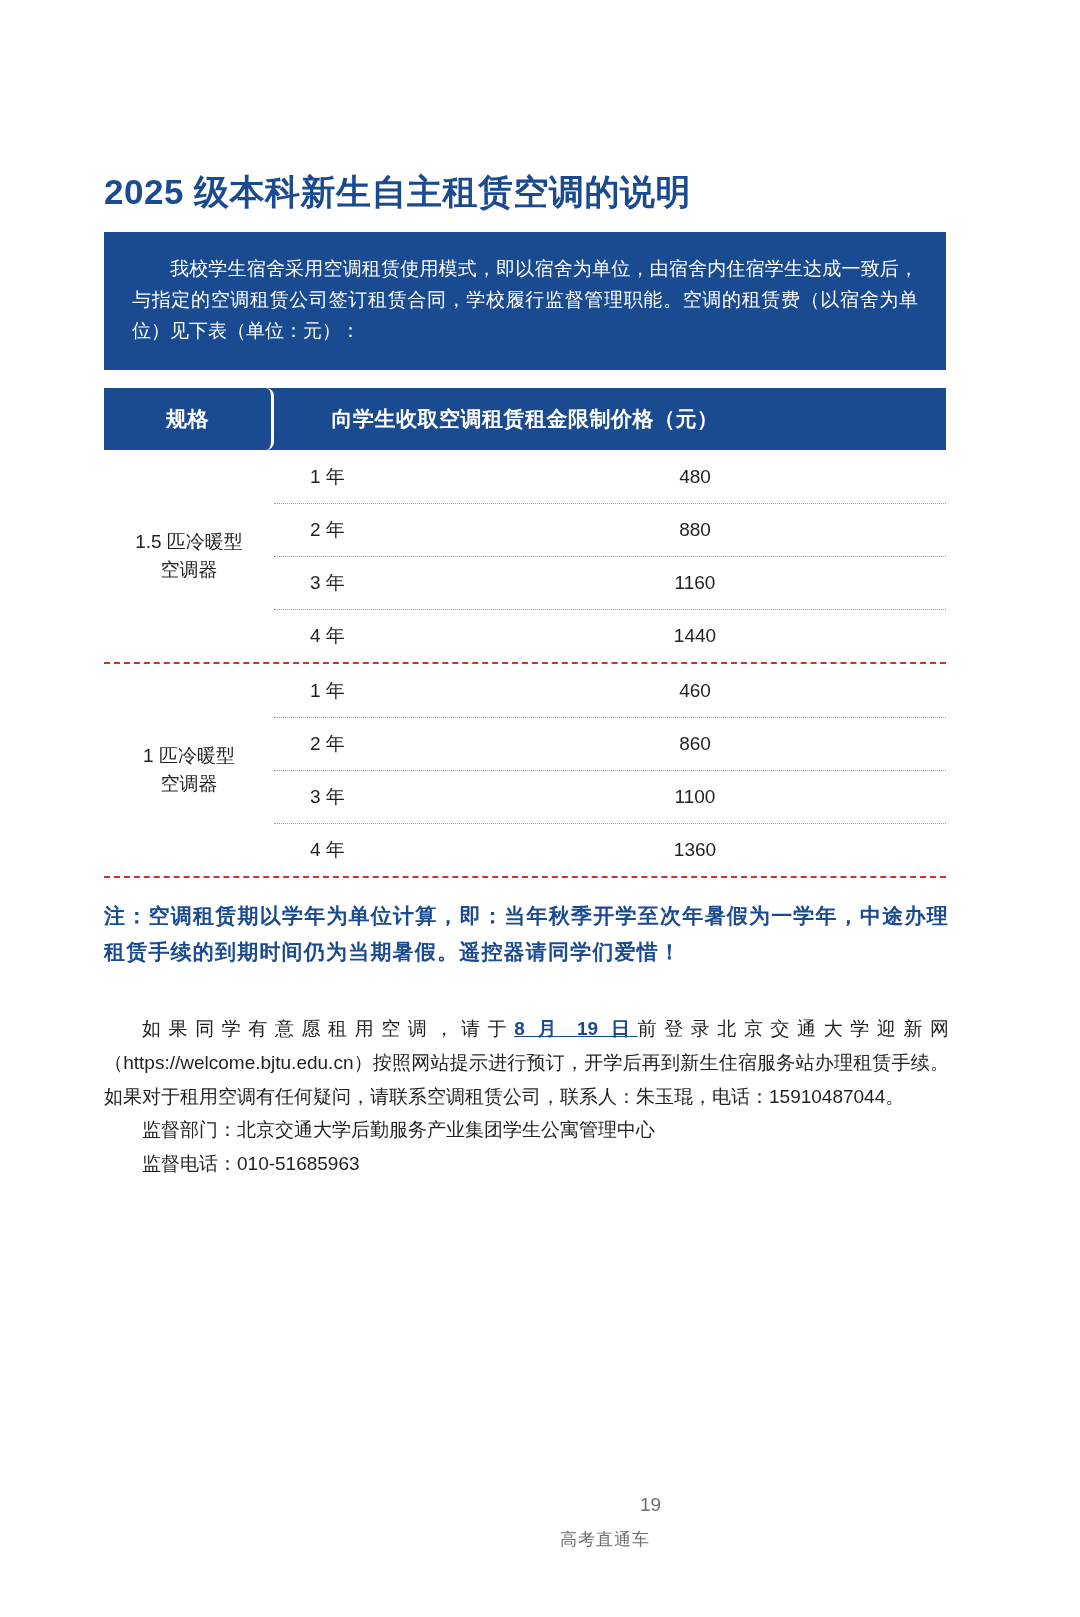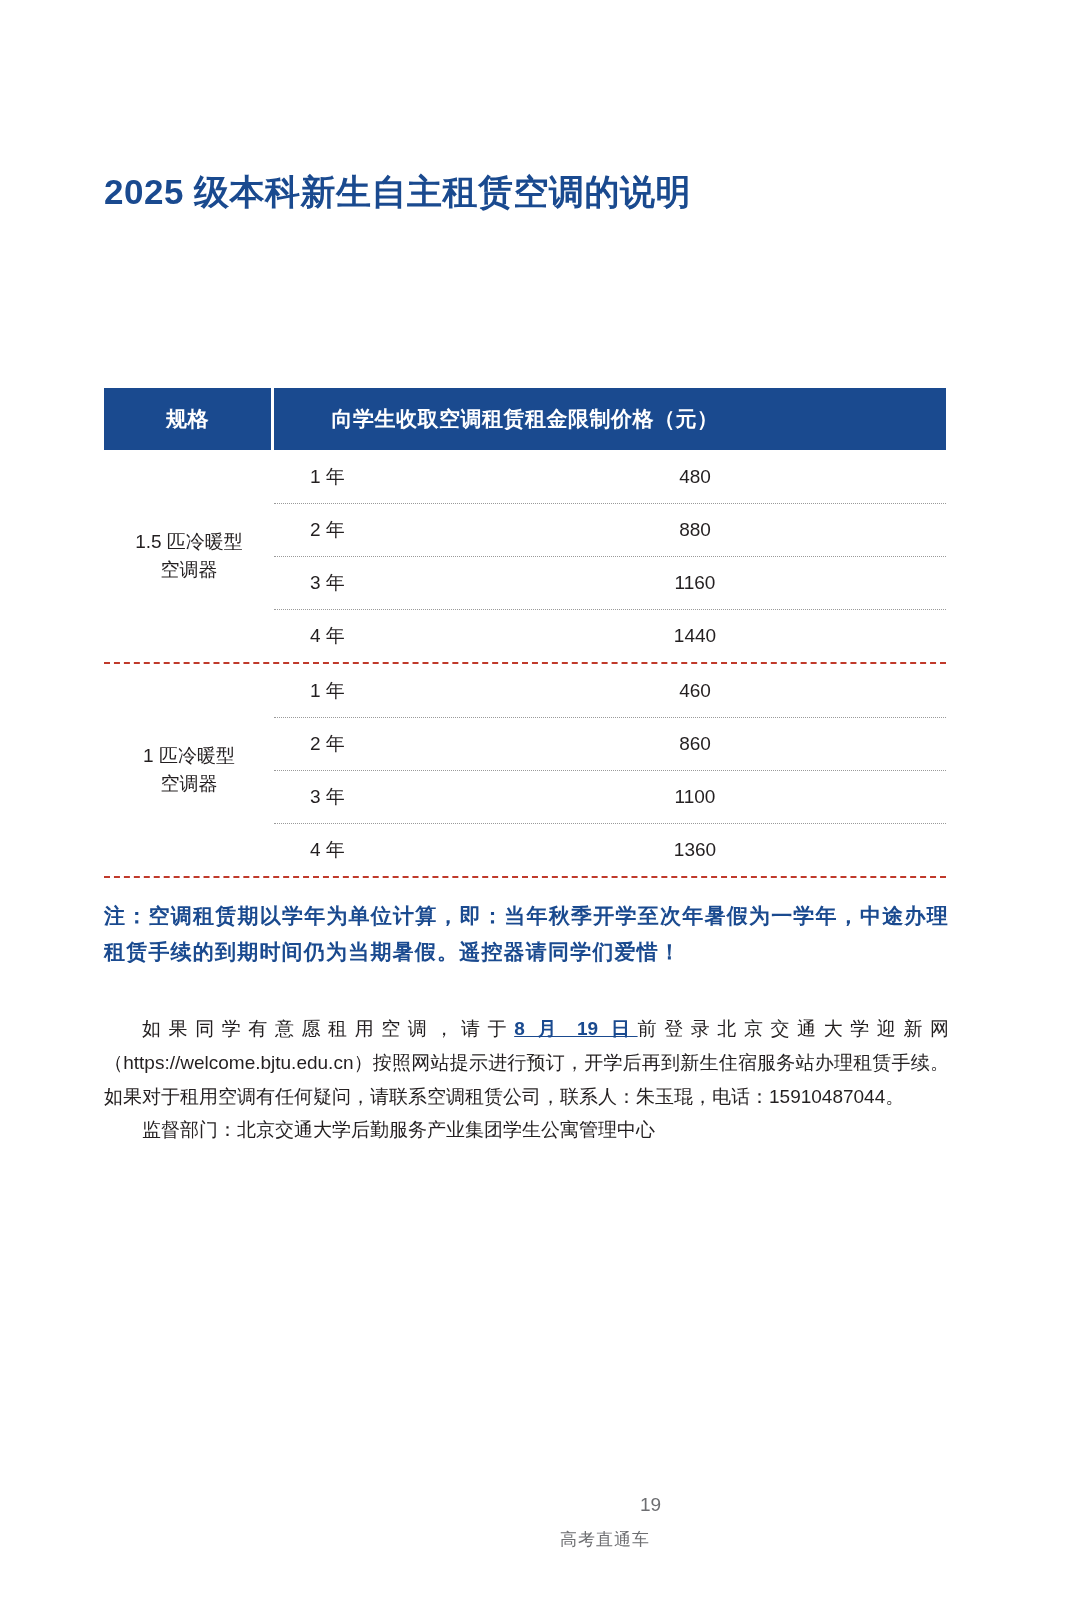--- a/index.html
+++ b/index.html
@@ -62,20 +62,21 @@
     color: #ffffff;
     height: 62px;
   }
   .th {
     display: flex;
     align-items: center;
     justify-content: center;
     font-size: 21px;
     font-weight: bold;
     letter-spacing: 0.5px;
+    border-radius: 8px;
   }
   .col-spec { width: 170px; }
   .col-time { width: 170px; }
   .col-price { width: 502px; }
   .thead .col-spec,
   .thead .col-time {
     border-right: 3px solid #ffffff;
     box-sizing: border-box;
   }
   .group {
@@ -187,20 +188,23 @@
     letter-spacing: 1px;
   }
 </style>
 </head>
 <body>
 
 <div class="page">
 
   <h1 class="title">2025 级本科新生自主租赁空调的说明</h1>
 
+  <div class="intro-box">
+    <p>我校学生宿舍采用空调租赁使用模式，即以宿舍为单位，由宿舍内住宿学生达成一致后，与指定的空调租赁公司签订租赁合同，学校履行监督管理职能。空调的租赁费（以宿舍为单位）见下表（单位：元）：</p>
+  </div>
 
   <div class="table">
     <div class="thead">
       <div class="th col-spec">规格</div>
       <div class="th col-price">向学生收取空调租赁租金限制价格（元）</div>
     </div>
 
     <div class="group" style="height:212px;">
       <div class="spec-cell" style="height:212px;">
         <div>
@@ -264,18 +268,19 @@
     </div>
 
     <div class="table-bottom"></div>
   </div>
 
   <div class="note">注：空调租赁期以学年为单位计算，即：当年秋季开学至次年暑假为一学年，中途办理租赁手续的到期时间仍为当期暑假。遥控器请同学们爱惜！</div>
 
   <div class="body-text">
     <p class="p-indent"><span>如果同学有意愿租用空调，请于</span><span class="date-emph">8 月 19 日</span><span>前登录北京交通大学迎新网（https://welcome.bjtu.edu.cn）按照网站提示进行预订，开学后再到新生住宿服务站办理租赁手续。如果对于租用空调有任何疑问，请联系空调租赁公司，联系人：朱玉琨，电话：15910487044。</span></p>
     <p class="p-sub">监督部门：北京交通大学后勤服务产业集团学生公寓管理中心</p>
+    <p class="p-sub">监督电话：010-51685963</p>
   </div>
 
   <div class="page-num">19</div>
   <div class="footer-brand">高考直通车</div>
 
 </div>
 
 </body></html>

